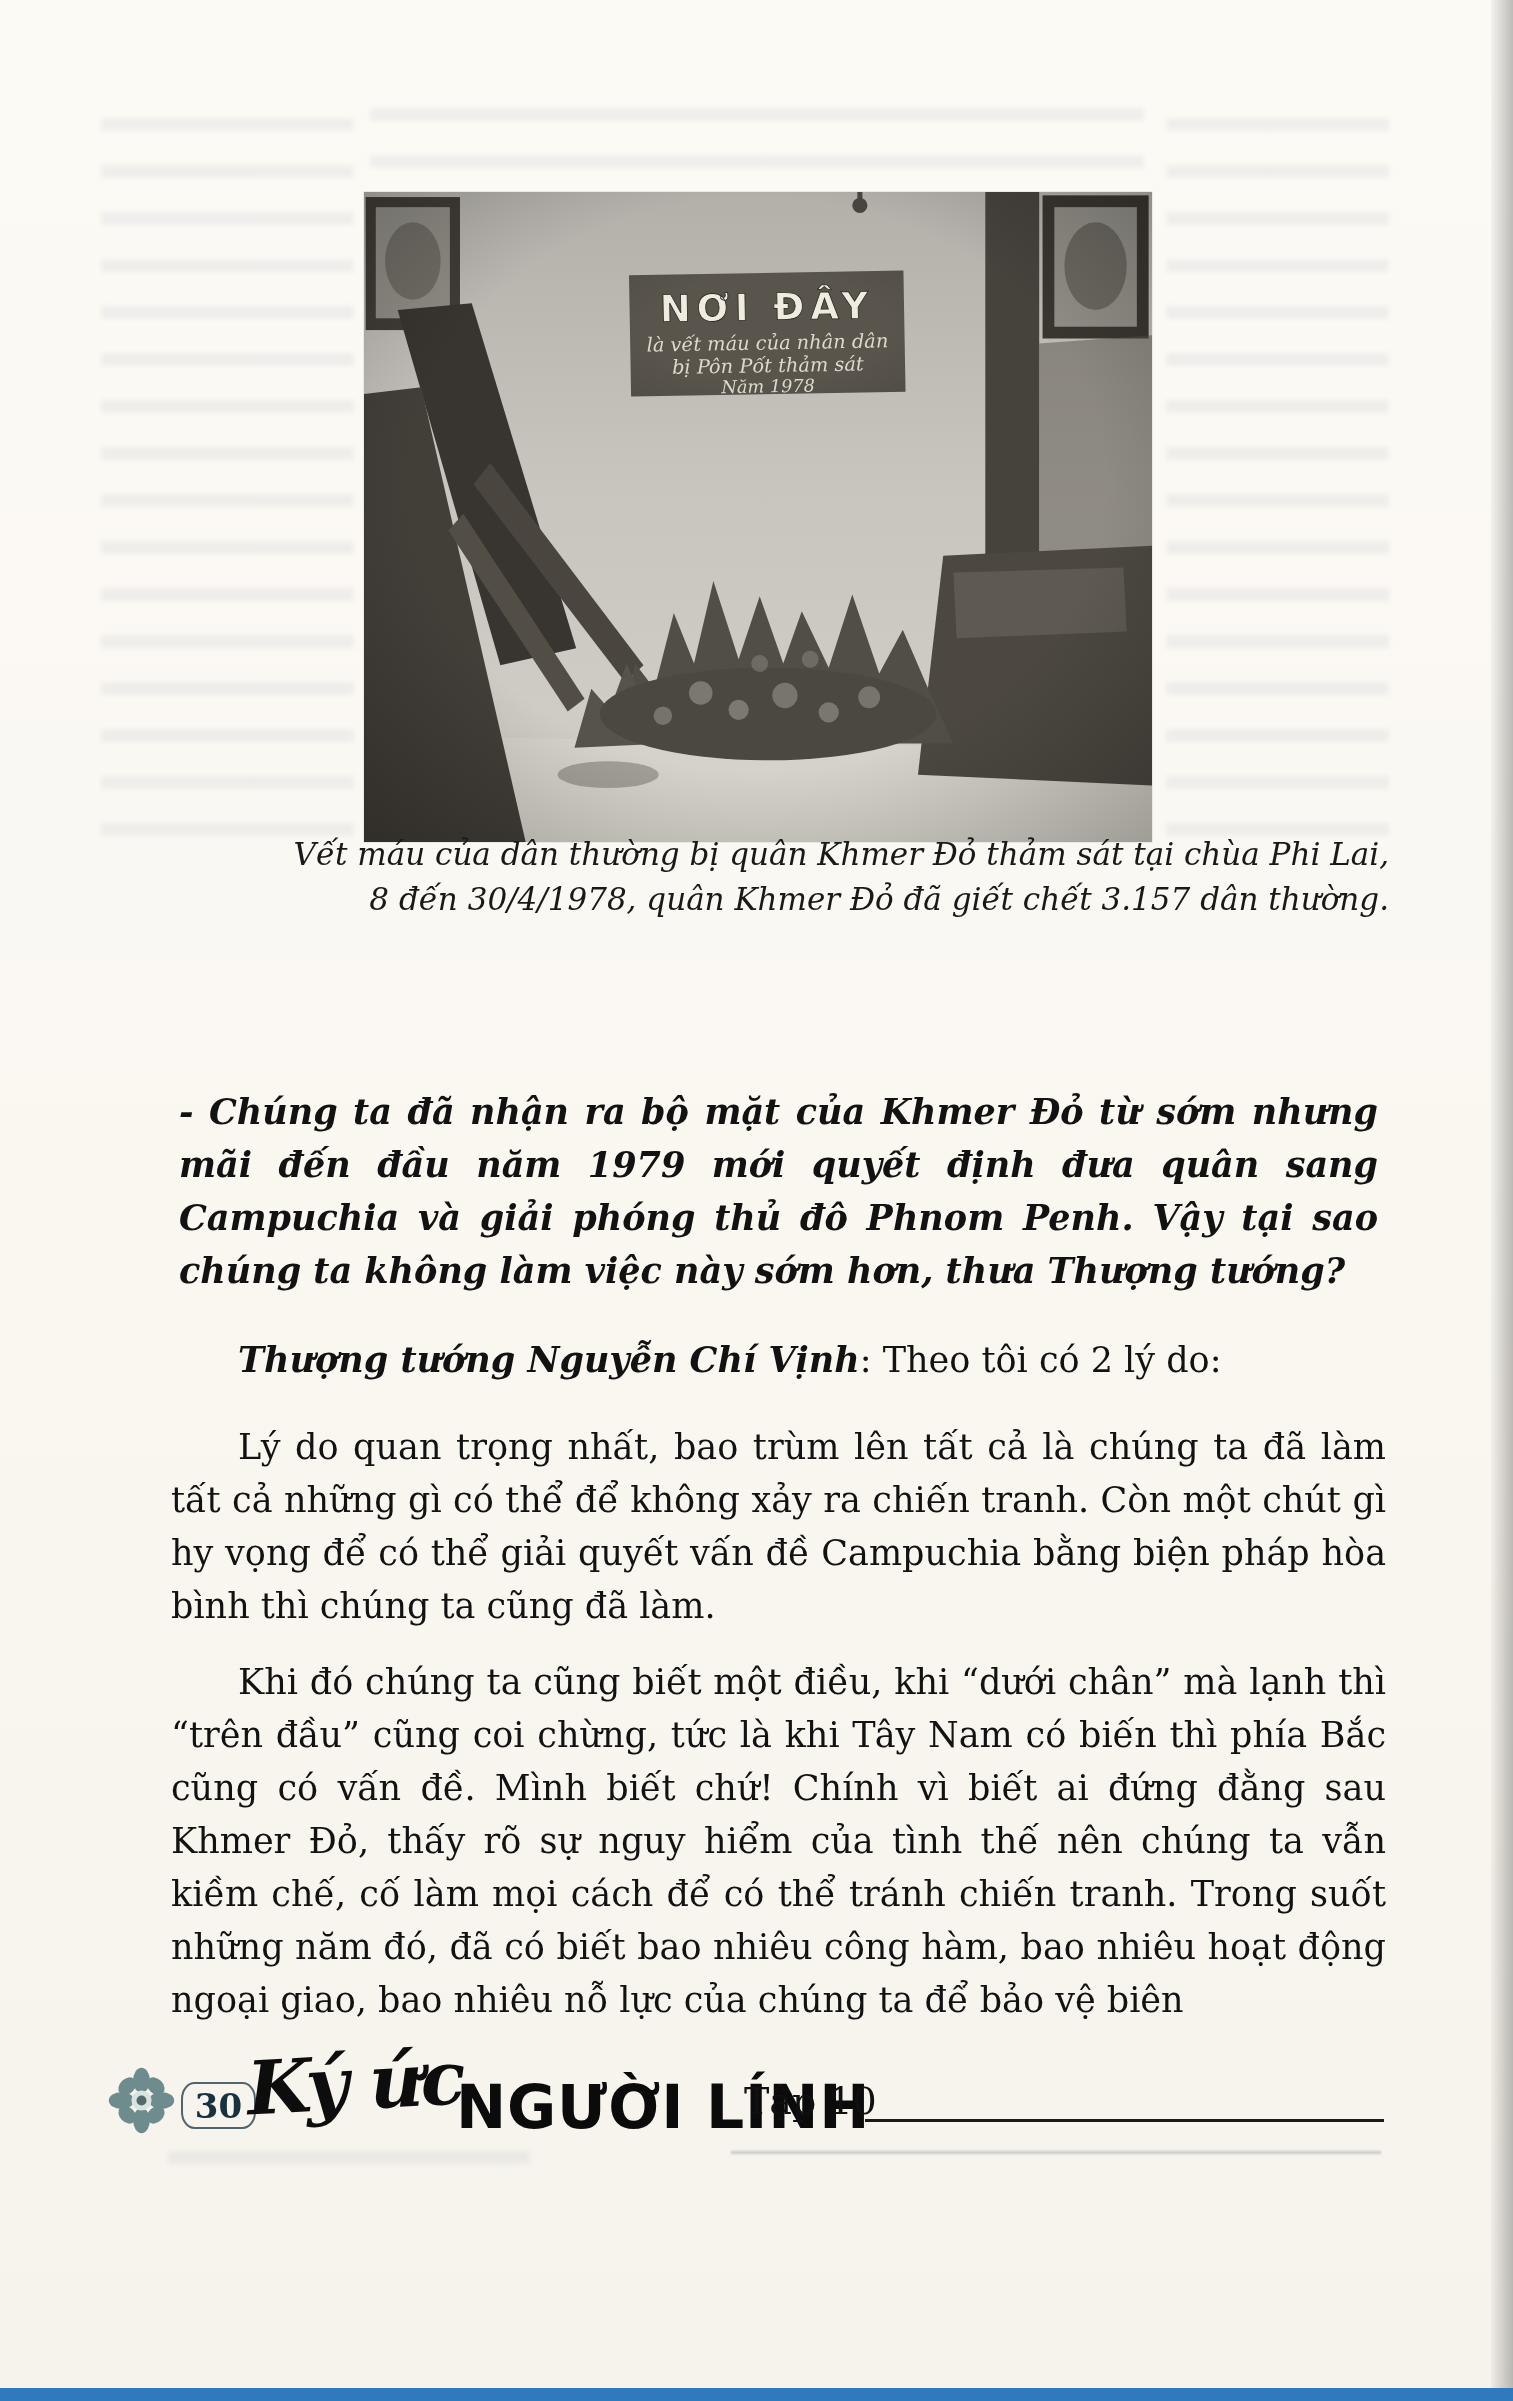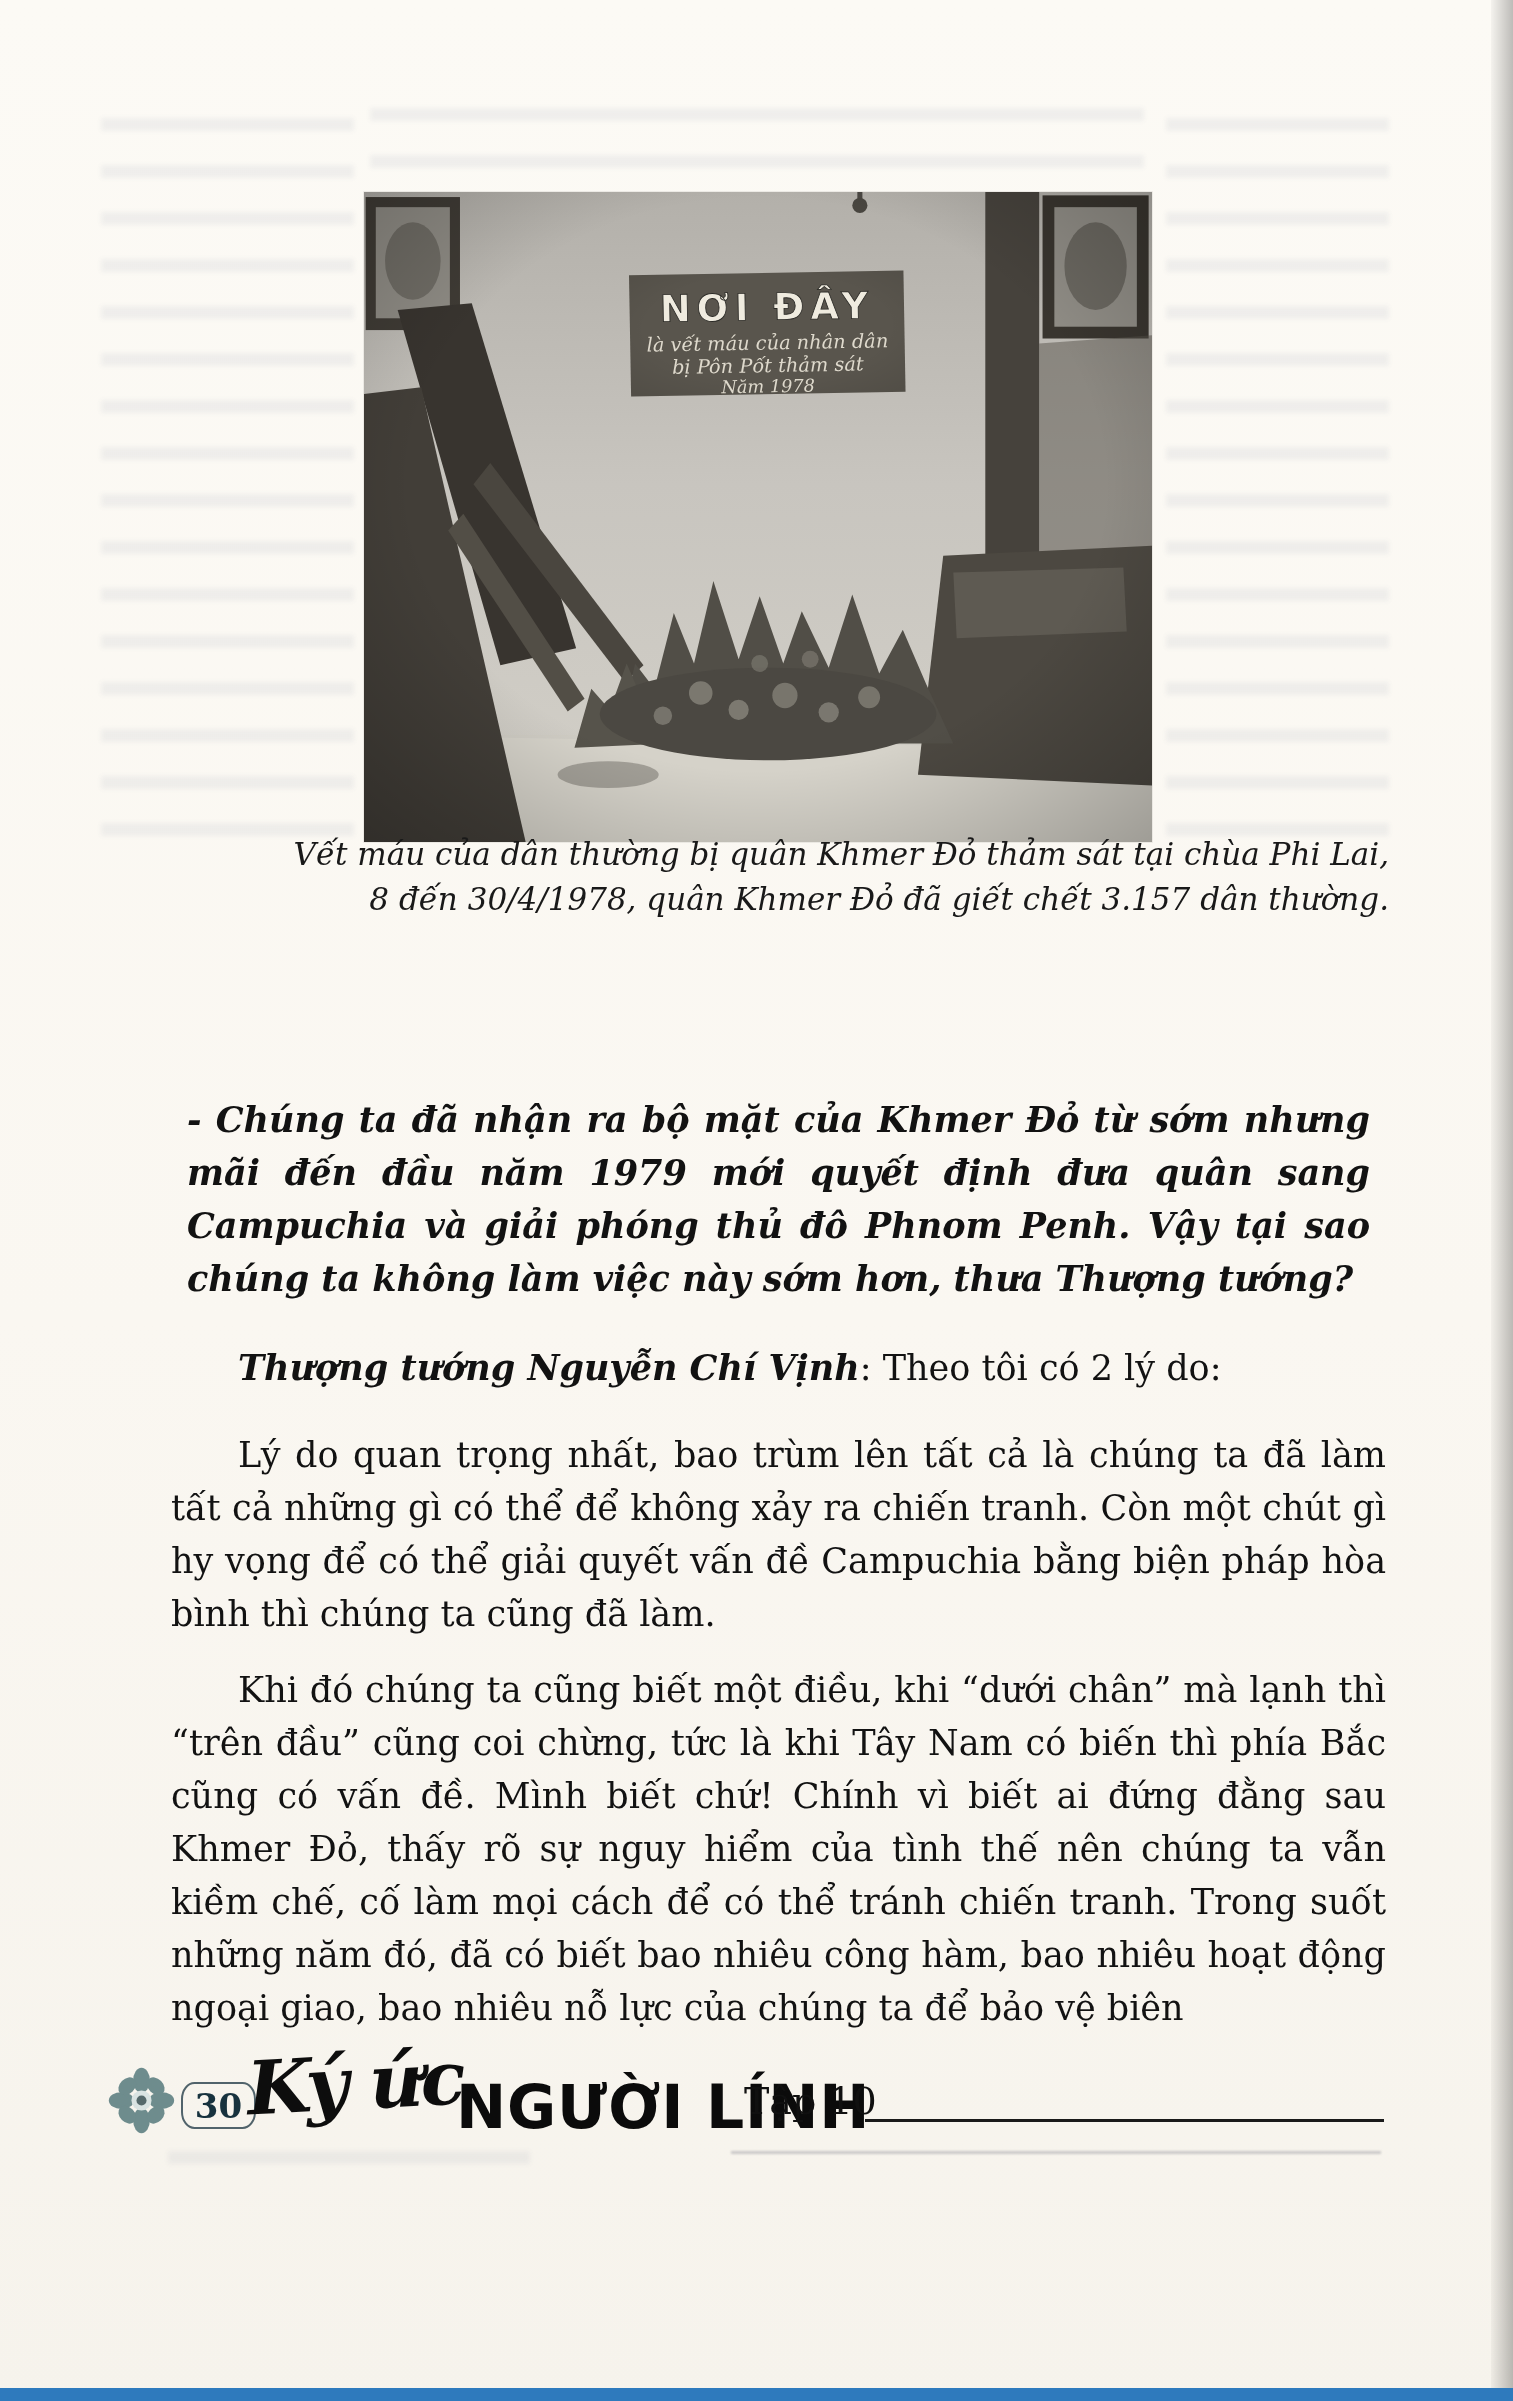--- a/index.html
+++ b/index.html
@@ -127,21 +127,21 @@
       <rect width="936" height="772" fill="url(#vig)"></rect>
     </svg>
   </figure>
 
   <div class="caption">
     <div>Vết máu của dân thường bị quân Khmer Đỏ thảm sát tại chùa Phi Lai,</div>
     <div>8 đến 30/4/1978, quân Khmer Đỏ đã giết chết 3.157 dân thường.</div>
   </div>
 
   <div class="article">
-    <p class="question" style="margin:16px;">- Chúng ta đã nhận ra bộ mặt của Khmer Đỏ từ sớm nhưng mãi đến đầu năm 1979 mới quyết định đưa quân sang Campuchia và giải phóng thủ đô Phnom Penh. Vậy tại sao chúng ta không làm việc này sớm hơn, thưa Thượng tướng?</p>
+    <p class="question" style="margin:8px;">- Chúng ta đã nhận ra bộ mặt của Khmer Đỏ từ sớm nhưng mãi đến đầu năm 1979 mới quyết định đưa quân sang Campuchia và giải phóng thủ đô Phnom Penh. Vậy tại sao chúng ta không làm việc này sớm hơn, thưa Thượng tướng?</p>
     <p class="speaker"><span class="name">Thượng tướng Nguyễn Chí Vịnh</span><span>: Theo tôi có 2 lý do:</span></p>
     <p class="para">Lý do quan trọng nhất, bao trùm lên tất cả là chúng ta đã làm tất cả những gì có thể để không xảy ra chiến tranh. Còn một chút gì hy vọng để có thể giải quyết vấn đề Campuchia bằng biện pháp hòa bình thì chúng ta cũng đã làm.</p>
     <p class="para">Khi đó chúng ta cũng biết một điều, khi “dưới chân” mà lạnh thì “trên đầu” cũng coi chừng, tức là khi Tây Nam có biến thì phía Bắc cũng có vấn đề. Mình biết chứ! Chính vì biết ai đứng đằng sau Khmer Đỏ, thấy rõ sự nguy hiểm của tình thế nên chúng ta vẫn kiềm chế, cố làm mọi cách để có thể tránh chiến tranh. Trong suốt những năm đó, đã có biết bao nhiêu công hàm, bao nhiêu hoạt động ngoại giao, bao nhiêu nỗ lực của chúng ta để bảo vệ biên</p>
   </div>
 
   <svg class="flower" viewBox="0 0 80 80">
     <g fill="#6e8c8d">
       <ellipse cx="40" cy="16" rx="10" ry="15"></ellipse>
       <ellipse cx="40" cy="64" rx="10" ry="15"></ellipse>
       <ellipse cx="16" cy="40" rx="15" ry="10"></ellipse>

